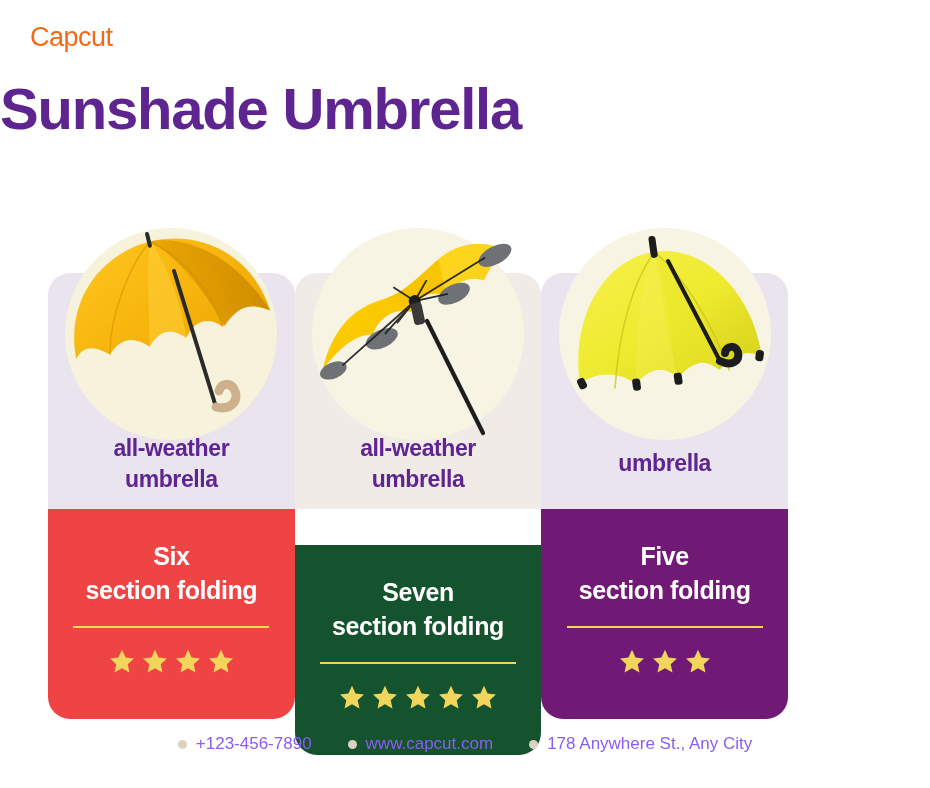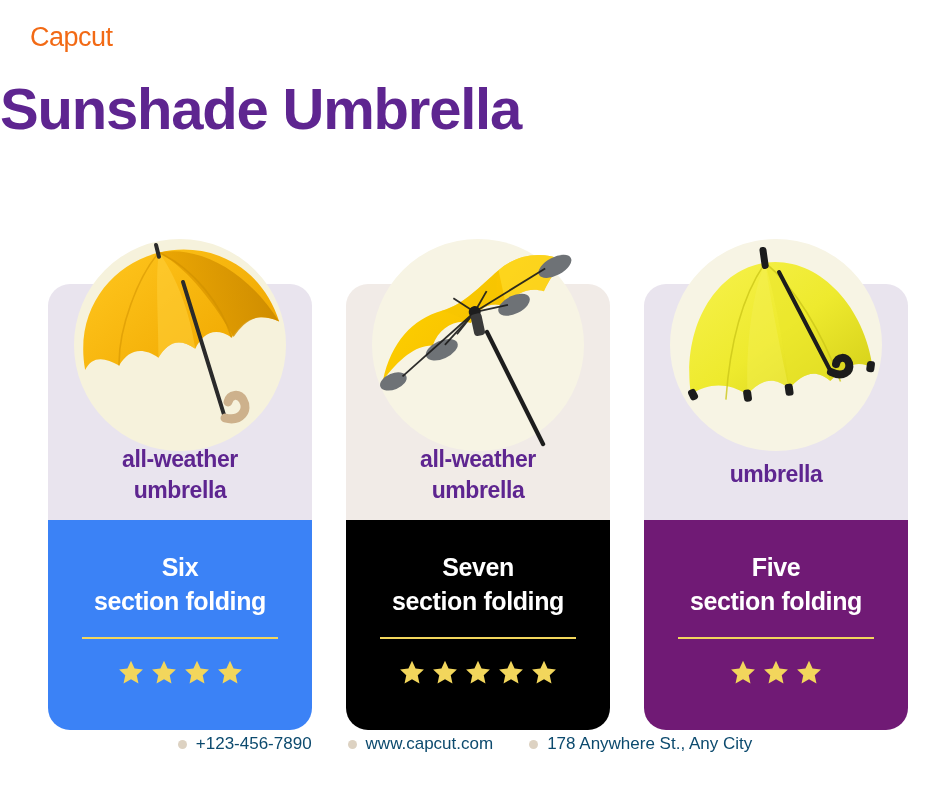--- a/index.html
+++ b/index.html
@@ -46,22 +46,22 @@
     font-size: 15px;
     line-height: 21px;
     font-weight: 400;
     color: #616161;
   }
 
   
   .cards {
     position: absolute;
     left: 48px;
-    top: 284px;
-    width: 860px;
+    top: 273px;
+    width: 740px;
     height: 446px;
     display: flex;
     justify-content: space-between;
   }
 
   .card {
     position: relative;
     width: 264px;
     height: 446px;
     border-radius: 22px;
@@ -174,21 +174,21 @@
     display: flex;
     justify-content: center;
     align-items: center;
     gap: 36px;
   }
   .footer-item {
     display: flex;
     align-items: center;
     gap: 9px;
     font-size: 17px;
-    color: #0c4a6e;
+    color: #8b5cf6;
     font-weight: 400;
   }
   .footer-dot {
     width: 9px;
     height: 9px;
     border-radius: 50%;
     background: #ddd2c2;
     flex: none;
   }
 </style>
@@ -226,21 +226,21 @@
             <path d="M44 108 C52 72 84 26 110 8" fill="none" stroke="#d29200" stroke-width="1.6" opacity="0.55"></path>
             <rect x="107" y="-2" width="4" height="16" rx="2" fill="#2b2b2b"></rect>
           </g>
           <path d="M118 50 L160 186" stroke="#2a2a2a" stroke-width="4" fill="none" stroke-linecap="round"></path>
           <path d="M160 186 C176 190 184 178 178 168 C174 161 165 162 163 170" stroke="#cdb18c" stroke-width="9" fill="none" stroke-linecap="round"></path>
         </svg>
       </div>
       <div class="card-label">all-weather
 umbrella</div>
     </div>
-    <div class="card-bottom" style="background: #3b82f6;">
+    <div class="card-bottom" style="background: #ef4444;">
       <div class="folding">Six
 section folding</div>
       <div class="divider" style="background: rgb(242, 214, 92);"></div>
       <div class="stars">
           <span class="star">
             <svg viewBox="0 0 24 24" xmlns="http://www.w3.org/2000/svg">
               <polygon points="12,1.5 15.3,8.7 23,9.6 17.3,14.9 18.9,22.5 12,18.7 5.1,22.5 6.7,14.9 1,9.6 8.7,8.7" fill="#f2d65c"></polygon>
             </svg>
           </span>
           <span class="star">
@@ -292,21 +292,21 @@
             </g>
             <circle cx="118" cy="80" r="6" fill="#1d1d1d"></circle>
             <rect x="113" y="82" width="11" height="22" rx="3" fill="#3a3a3a"></rect>
           </g>
           <path d="M124 100 L180 212" stroke="#1d1d1d" stroke-width="4.2" fill="none" stroke-linecap="round"></path>
         </svg>
       </div>
       <div class="card-label">all-weather
 umbrella</div>
     </div>
-    <div class="card-bottom orange" style="background: #000000;">
+    <div class="card-bottom orange" style="background: #14532d; margin-top: 36px;">
       <div class="folding">Seven
 section folding</div>
       <div class="divider" style="background: rgb(242, 214, 92);"></div>
       <div class="stars">
           <span class="star">
             <svg viewBox="0 0 24 24" xmlns="http://www.w3.org/2000/svg">
               <polygon points="12,1.5 15.3,8.7 23,9.6 17.3,14.9 18.9,22.5 12,18.7 5.1,22.5 6.7,14.9 1,9.6 8.7,8.7" fill="#f2d65c"></polygon>
             </svg>
           </span>
           <span class="star">

